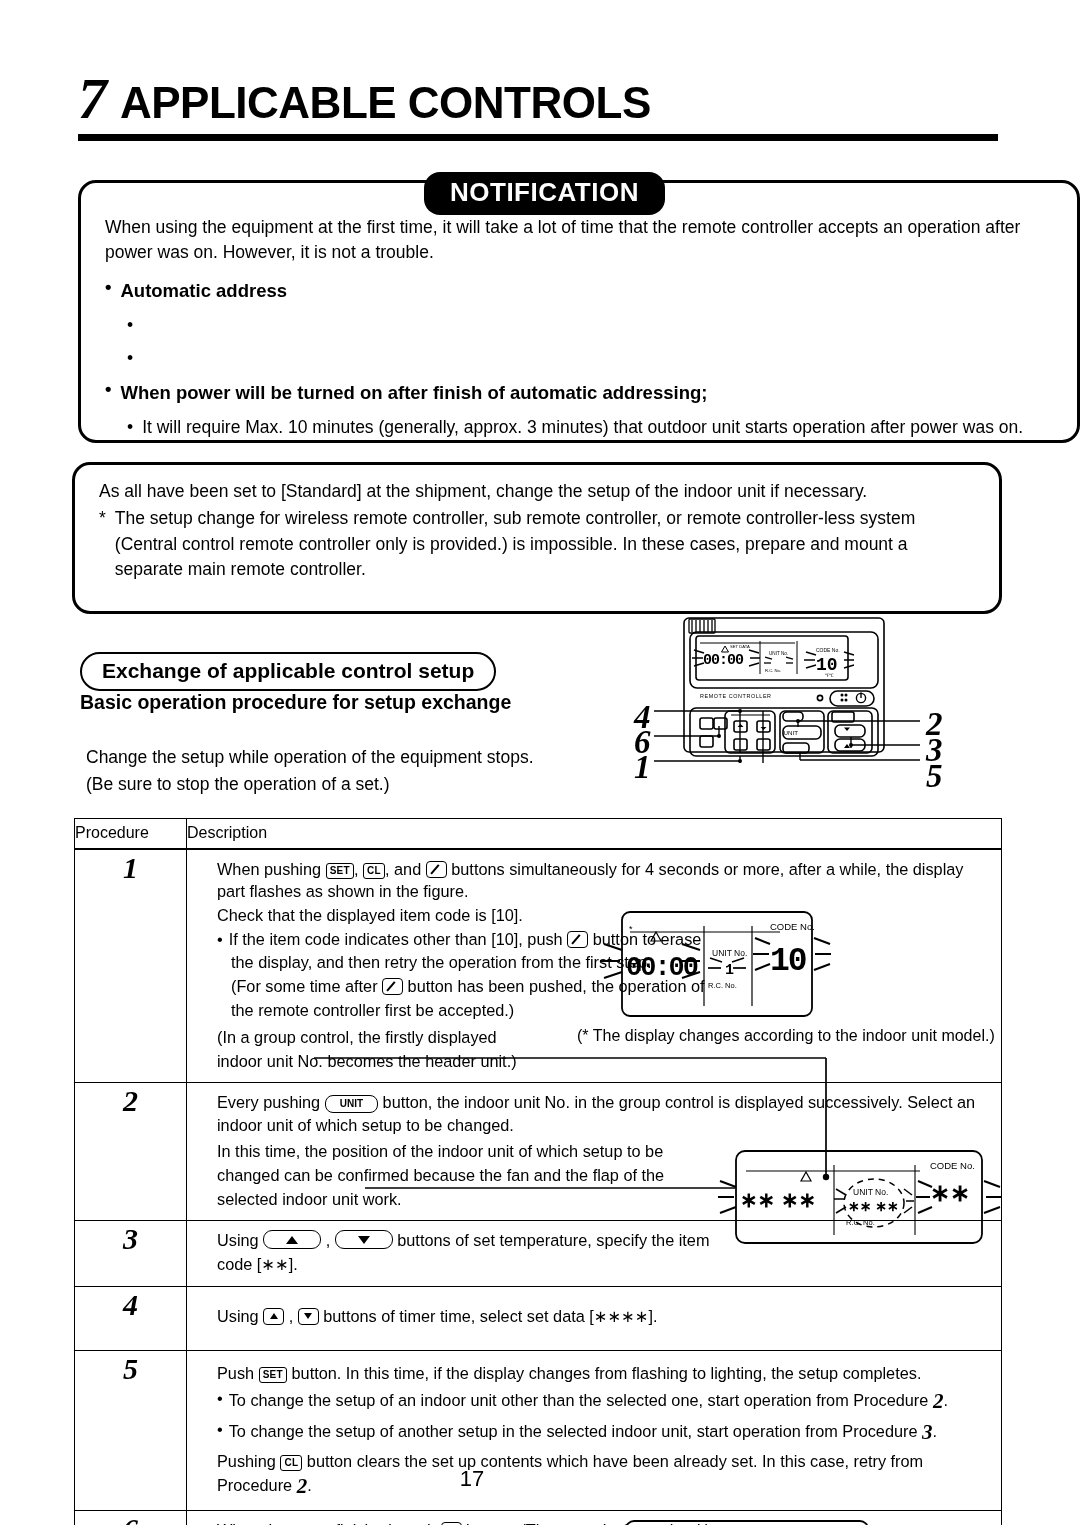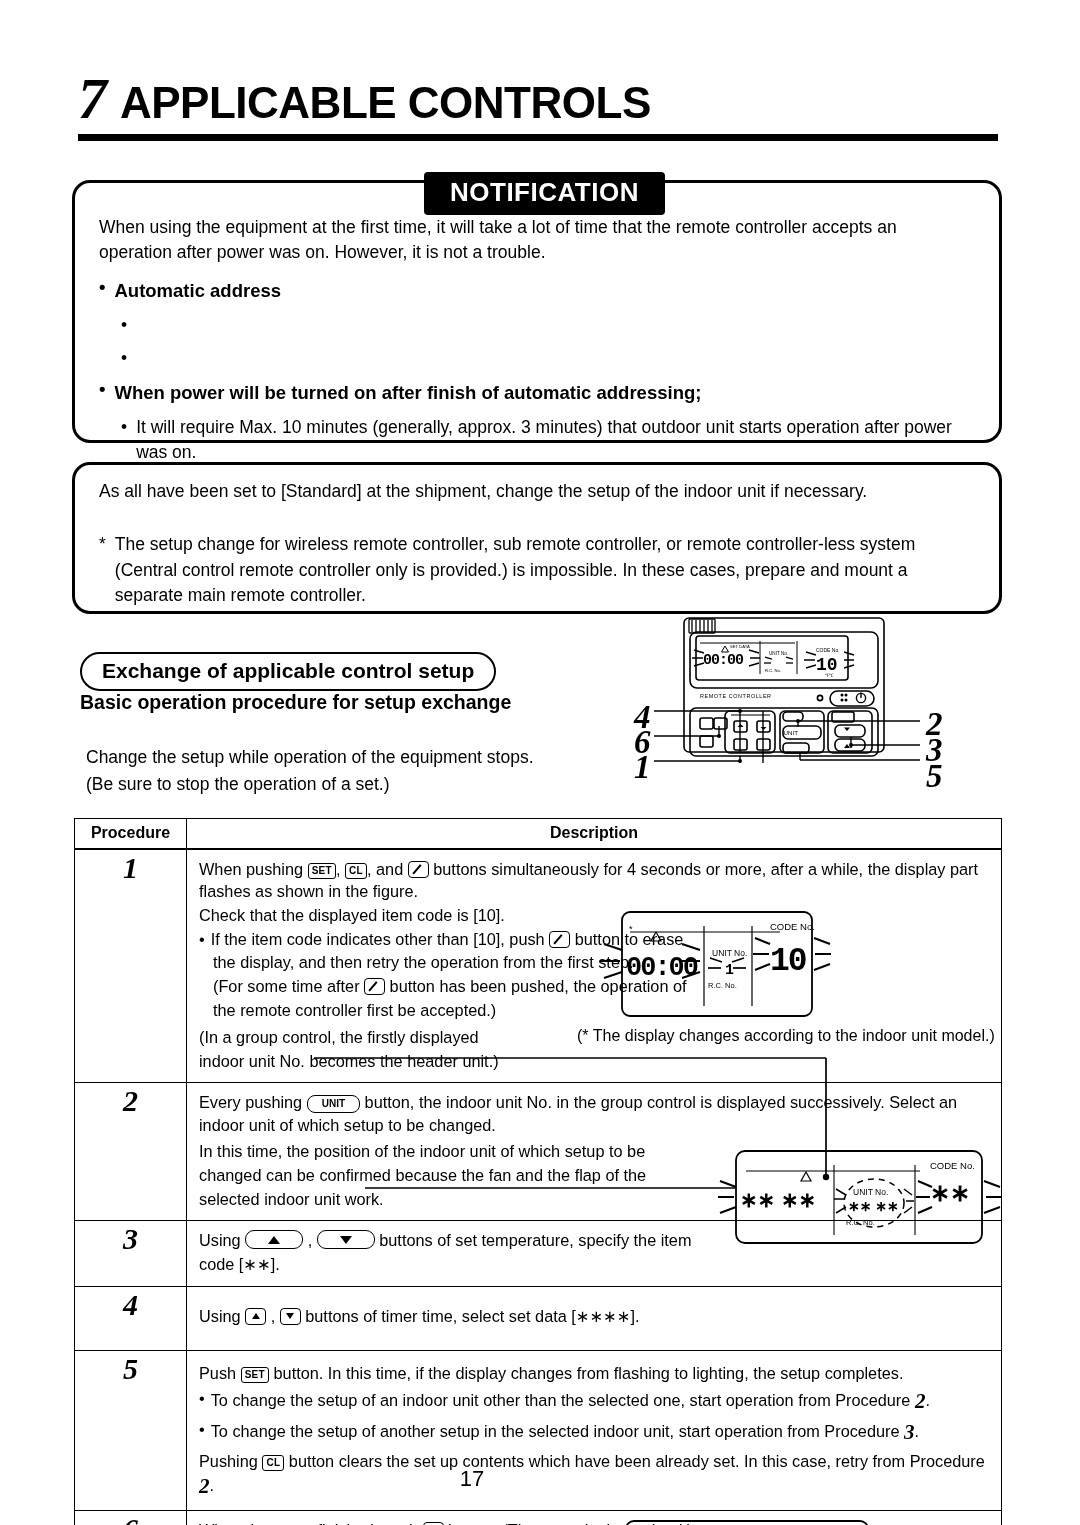--- a/index.html
+++ b/index.html
@@ -51,36 +51,36 @@
 
   
   .notice-box {
     position: absolute;
     border: 3px solid #000;
     border-radius: 18px;
     box-sizing: border-box;
     background: #fff;
   }
   #notification-box {
-    left: 72px;
+    left: 78px;
     top: 180px;
-    width: 930px;
+    width: 1002px;
     height: 263px;
   }
   #notification-badge {
     position: absolute;
     left: 424px;
     top: 172px;
     background: #000;
     color: #fff;
     font-size: 26px;
     font-weight: bold;
     letter-spacing: 0.5px;
     padding: 5px 26px 7px 26px;
-    border-radius: 4px;
+    border-radius: 16px;
     z-index: 3;
   }
   #notification-box .inner {
     padding: 32px 26px 10px 24px;
     font-size: 17.5px;
     line-height: 1.42;
   }
   .para { margin: 0 0 13px 0; }
 
   .bullet-strong {
@@ -172,37 +172,37 @@
     width: 928px;
     border-collapse: collapse;
     table-layout: fixed;
   }
   #proc-table th, #proc-table td {
     border: 1.6px solid #000;
     vertical-align: top;
     box-sizing: border-box;
   }
   #proc-table thead th {
-    text-align: center;
+    text-align: left;
     font-size: 16px;
-    font-weight: bold;
+    font-weight: normal;
     padding: 5px 0 6px 0;
     border-bottom-width: 2.4px;
   }
   .col-proc { width: 112px; }
   .cell-num {
     text-align: center;
     vertical-align: middle;
     font-family: "Liberation Serif", serif;
     font-style: italic;
     font-weight: bold;
     font-size: 30px;
   }
   .cell-desc {
-    padding: 8px 10px 8px 12px;
+    padding: 8px 10px 8px 30px;
     font-size: 16.3px;
     line-height: 1.36;
     position: relative;
   }
   .cell-desc p { margin: 0 0 2px 0; }
   .sub-bullet {
     display: flex;
     gap: 6px;
   }
   .sub-bullet .dot { flex: 0 0 auto; }
@@ -341,21 +341,21 @@
     </div>
     <div class="bullet-sub">
       <span class="dot">•</span>
       <span>It will require Max. 10 minutes (generally, approx. 3 minutes) that outdoor unit starts operation after power was on.</span>
     </div>
   </div>
 </div>
 
 <div class="notice-box" id="setup-box">
   <div class="inner">
-    <p class="para" style="margin-bottom:28px">As all have been set to [Standard] at the shipment, change the setup of the indoor unit if necessary.</p>
+    <p class="para" style="margin-bottom:2px">As all have been set to [Standard] at the shipment, change the setup of the indoor unit if necessary.</p>
     <div class="star-item">
       <span class="star">*</span>
       <span>The setup change for wireless remote controller, sub remote controller, or remote controller-less system (Central control remote controller only is provided.) is impossible. In these cases, prepare and mount a separate main remote controller.</span>
     </div>
   </div>
 </div>
 
 <div id="section-pill">Exchange of applicable control setup</div>
 <div id="subsection-title">Basic operation procedure for setup exchange</div>
 <div id="intro-lines">

